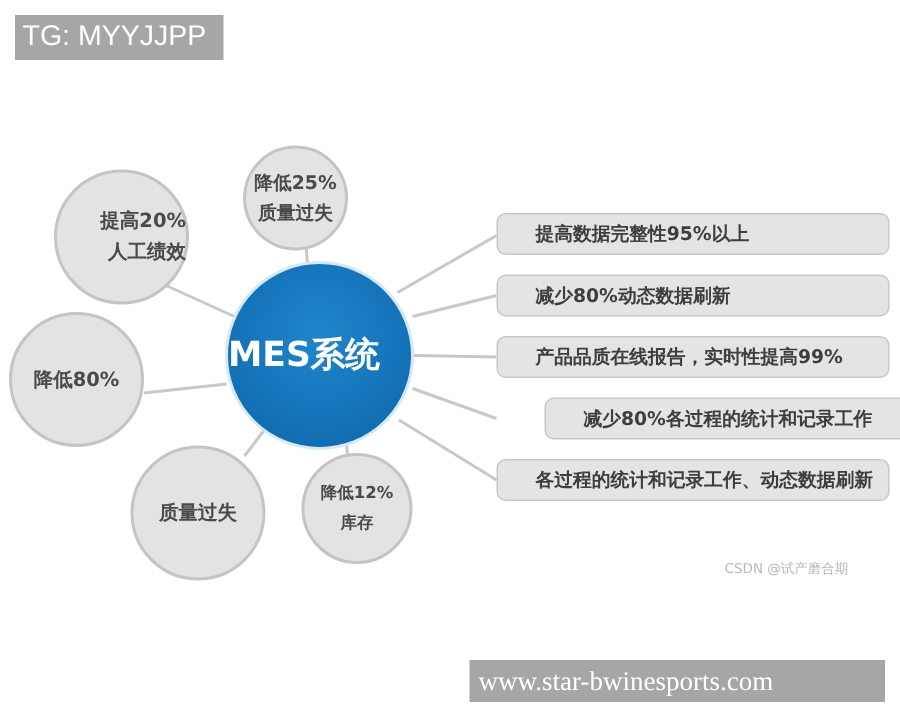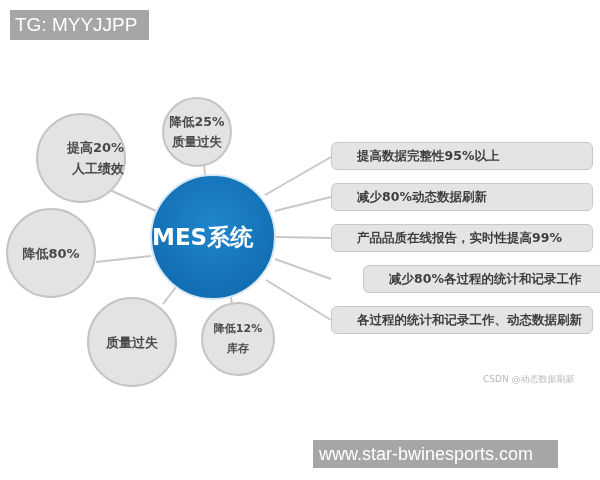--- a/index.html
+++ b/index.html
@@ -14,22 +14,22 @@
               color:#4a4a4a; font-weight:bold; font-size:13px; line-height:21px; text-align:center; }
     .center { position:absolute; left:150px; top:174px; width:126px; height:126px; border-radius:50%;
               background:radial-gradient(circle at 50% 40%, #1f86cc 0%, #136fb4 70%, #0f62a3 100%);
               border:2px solid #d4e8f6; box-sizing:border-box;
               display:flex; flex-direction:row; align-items:center; justify-content:space-between;
               color:#ffffff; font-weight:bold; font-size:23px; line-height:34px; }
     .box { position:absolute; left:331px; width:262px; height:28px; background:#e4e4e4;
            border:1.5px solid #c8c8c8; border-radius:6px; box-sizing:border-box;
            color:#3e3e3e; font-weight:bold; font-size:12.5px; line-height:25px; padding-left:25px; white-space:nowrap; }
     .credit { position:absolute; left:483px; top:373px; color:#b8b8b8; font-size:9px; white-space:nowrap; }
-    .url { position:absolute; left:313px; top:440px; width:245px; height:28px; background:#a6a6a6; color:#ffffff;
-           font-family:Liberation Sans, sans-serif; font-size:18px; line-height:28px; padding-left:6px; box-sizing:border-box; }
+    .url { position:absolute; left:313px; top:440px; width:277px; height:28px; background:#a6a6a6; color:#ffffff;
+           font-family:Liberation Serif, serif; font-size:18px; line-height:28px; padding-left:6px; box-sizing:border-box; }
   </style>
 </head>
 <body>
 
 <div class="tag">TG: MYYJJPP</div>
 
 <svg class="lines" width="600" height="480">
   <g stroke="#c8c8c8" stroke-width="2" fill="none">
     <line x1="110" y1="190" x2="165" y2="215"></line>
     <line x1="204" y1="163" x2="205" y2="176"></line>
@@ -66,15 +66,15 @@
 <div class="center">
   <span>MES系统</span>
 </div>
 
 <div class="box" style="top:142px;">提高数据完整性95%以上</div>
 <div class="box" style="top:183px;">减少80%动态数据刷新</div>
 <div class="box" style="top:224px;">产品品质在线报告，实时性提高99%</div>
 <div class="box" style="top:265px;margin-left:32px;">减少80%各过程的统计和记录工作</div>
 <div class="box" style="top:306px;">各过程的统计和记录工作、动态数据刷新</div>
 
-<div class="credit">CSDN @动态数据刷新</div>
+<div class="credit">CSDN @试产磨合期</div>
 
 <div class="url">www.star-bwinesports.com</div>
 
 </body></html>

